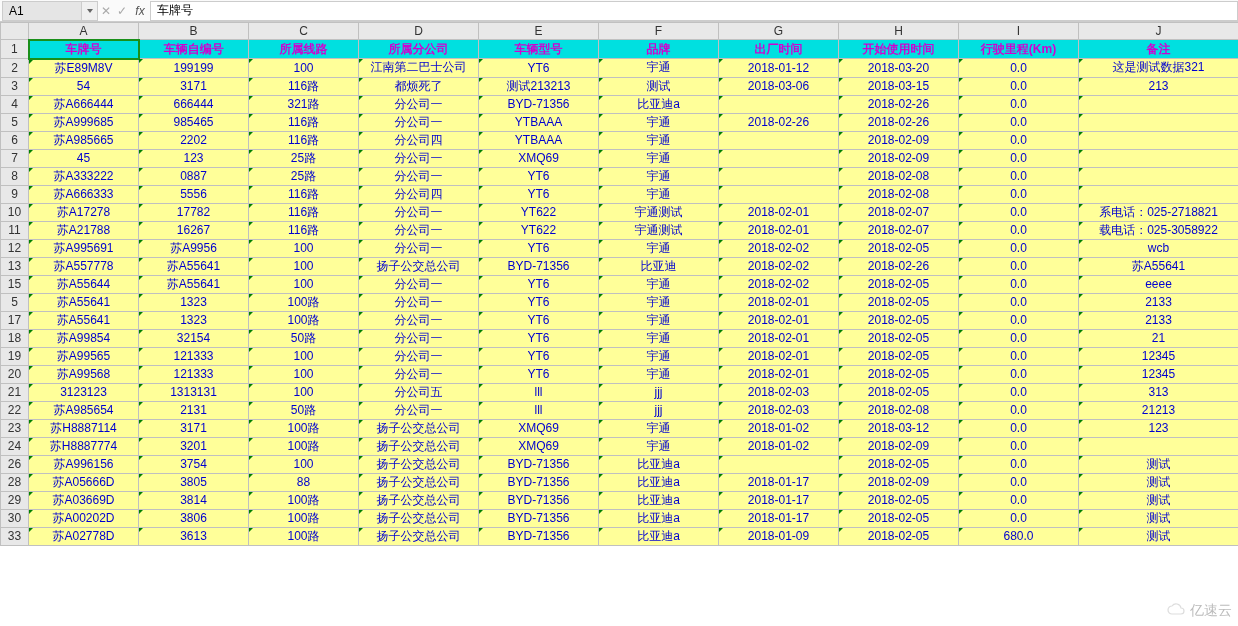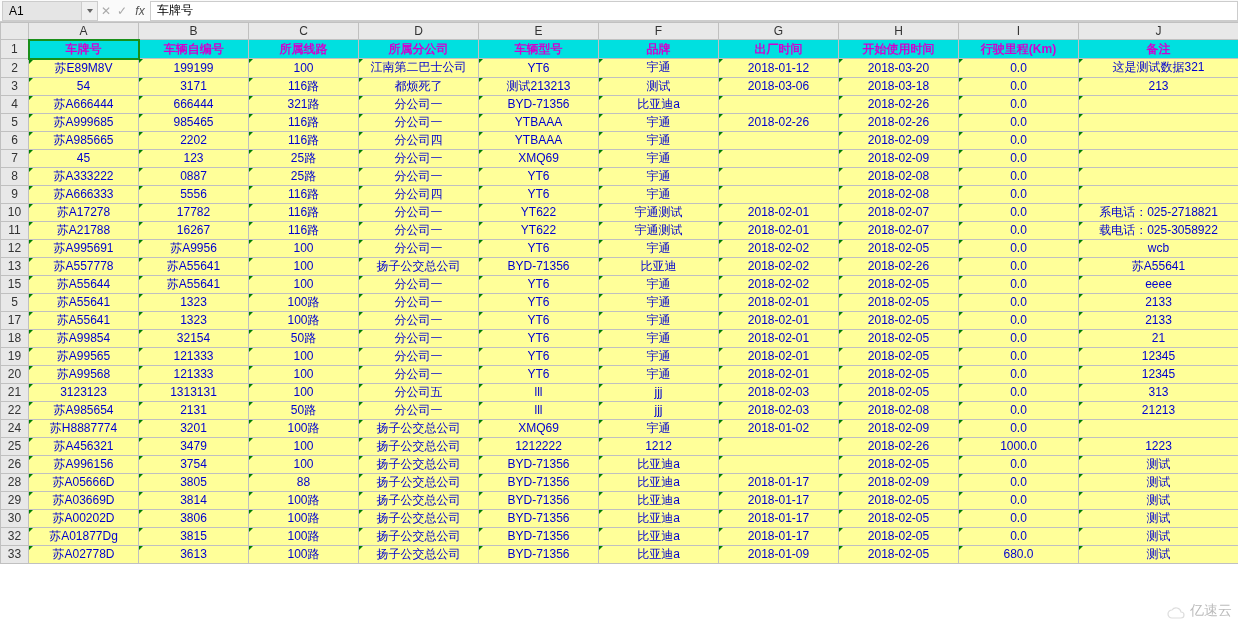--- a/index.html
+++ b/index.html
@@ -126,21 +126,21 @@
     outline-offset: -1px;
   }
   .thick-green-border {
     border:2px solid #1a8f1a !important;
   }
   .watermark {
     position:absolute;
     right:6px; bottom:6px;
     font-size:14px;
     color:#bbb;
-    display:flex;align-items:flex-end;gap:4px;
+    display:flex;align-items:flex-start;gap:4px;
     z-index:50;
   }
   .watermark svg{opacity:.5}
 </style>
 </head>
 <body>
 
 <div class="formula-bar">
   <div class="name-box">A1</div>
   <div class="name-box-dd">
@@ -213,21 +213,21 @@
         </tr>
         <tr>
           <th class="rowhdr">3</th>
           <td class="data-cell">54</td>
           <td class="data-cell">3171</td>
           <td class="data-cell">116路</td>
           <td class="data-cell">都烦死了</td>
           <td class="data-cell">测试213213</td>
           <td class="data-cell">测试</td>
           <td class="data-cell">2018-03-06</td>
-          <td class="data-cell">2018-03-18</td>
+          <td class="data-cell">2018-03-15</td>
           <td class="data-cell">0.0</td>
           <td class="data-cell">213</td>
         </tr>
         <tr>
           <th class="rowhdr">4</th>
           <td class="data-cell">苏A666444</td>
           <td class="data-cell">666444</td>
           <td class="data-cell">321路</td>
           <td class="data-cell">分公司一</td>
           <td class="data-cell">BYD-71356</td>
@@ -452,44 +452,44 @@
           <td class="data-cell">50路</td>
           <td class="data-cell">分公司一</td>
           <td class="data-cell">lll</td>
           <td class="data-cell">jjj</td>
           <td class="data-cell">2018-02-03</td>
           <td class="data-cell">2018-02-08</td>
           <td class="data-cell">0.0</td>
           <td class="data-cell">21213</td>
         </tr>
         <tr>
+          <th class="rowhdr">23</th>
+          <td class="data-cell">苏H8887114</td>
+          <td class="data-cell">3171</td>
+          <td class="data-cell">100路</td>
+          <td class="data-cell">扬子公交总公司</td>
+          <td class="data-cell">XMQ69</td>
+          <td class="data-cell">宇通</td>
+          <td class="data-cell">2018-01-02</td>
+          <td class="data-cell">2018-03-12</td>
+          <td class="data-cell">0.0</td>
+          <td class="data-cell">123</td>
+        </tr>
+        <tr>
           <th class="rowhdr">24</th>
           <td class="data-cell">苏H8887774</td>
           <td class="data-cell">3201</td>
           <td class="data-cell">100路</td>
           <td class="data-cell">扬子公交总公司</td>
           <td class="data-cell">XMQ69</td>
           <td class="data-cell">宇通</td>
           <td class="data-cell">2018-01-02</td>
           <td class="data-cell">2018-02-09</td>
           <td class="data-cell">0.0</td>
           <td class="data-cell"></td>
-        </tr>
-        <tr>
-          <th class="rowhdr">25</th>
-          <td class="data-cell">苏A456321</td>
-          <td class="data-cell">3479</td>
-          <td class="data-cell">100</td>
-          <td class="data-cell">扬子公交总公司</td>
-          <td class="data-cell">1212222</td>
-          <td class="data-cell">1212</td>
-          <td class="data-cell"></td>
-          <td class="data-cell">2018-02-26</td>
-          <td class="data-cell">1000.0</td>
-          <td class="data-cell">1223</td>
         </tr>
         <tr>
           <th class="rowhdr">26</th>
           <td class="data-cell">苏A996156</td>
           <td class="data-cell">3754</td>
           <td class="data-cell">100</td>
           <td class="data-cell">扬子公交总公司</td>
           <td class="data-cell">BYD-71356</td>
           <td class="data-cell">比亚迪a</td>
           <td class="data-cell"></td>
@@ -520,33 +520,20 @@
           <td class="data-cell">比亚迪a</td>
           <td class="data-cell">2018-01-17</td>
           <td class="data-cell">2018-02-05</td>
           <td class="data-cell">0.0</td>
           <td class="data-cell">测试</td>
         </tr>
         <tr>
           <th class="rowhdr">30</th>
           <td class="data-cell">苏A00202D</td>
           <td class="data-cell">3806</td>
-          <td class="data-cell">100路</td>
-          <td class="data-cell">扬子公交总公司</td>
-          <td class="data-cell">BYD-71356</td>
-          <td class="data-cell">比亚迪a</td>
-          <td class="data-cell">2018-01-17</td>
-          <td class="data-cell">2018-02-05</td>
-          <td class="data-cell">0.0</td>
-          <td class="data-cell">测试</td>
-        </tr>
-        <tr>
-          <th class="rowhdr">32</th>
-          <td class="data-cell">苏A01877Dg</td>
-          <td class="data-cell">3815</td>
           <td class="data-cell">100路</td>
           <td class="data-cell">扬子公交总公司</td>
           <td class="data-cell">BYD-71356</td>
           <td class="data-cell">比亚迪a</td>
           <td class="data-cell">2018-01-17</td>
           <td class="data-cell">2018-02-05</td>
           <td class="data-cell">0.0</td>
           <td class="data-cell">测试</td>
         </tr>
         <tr>

